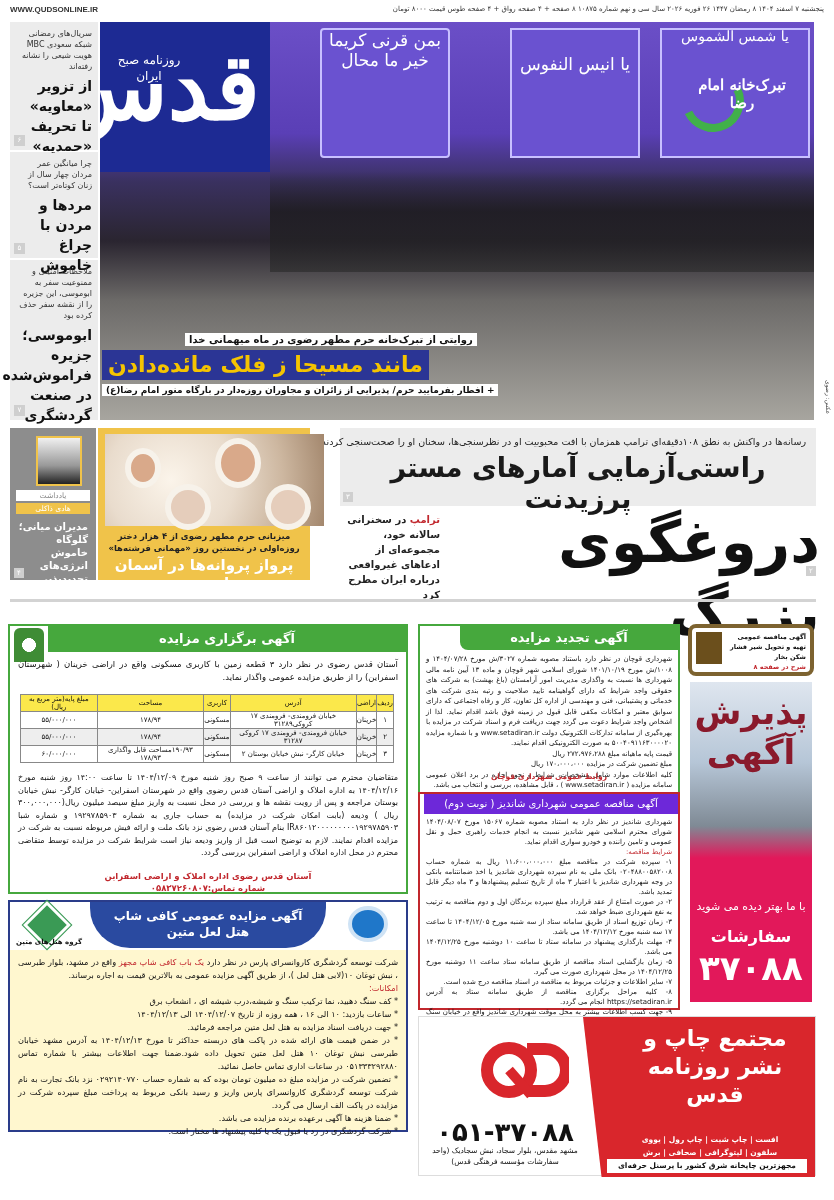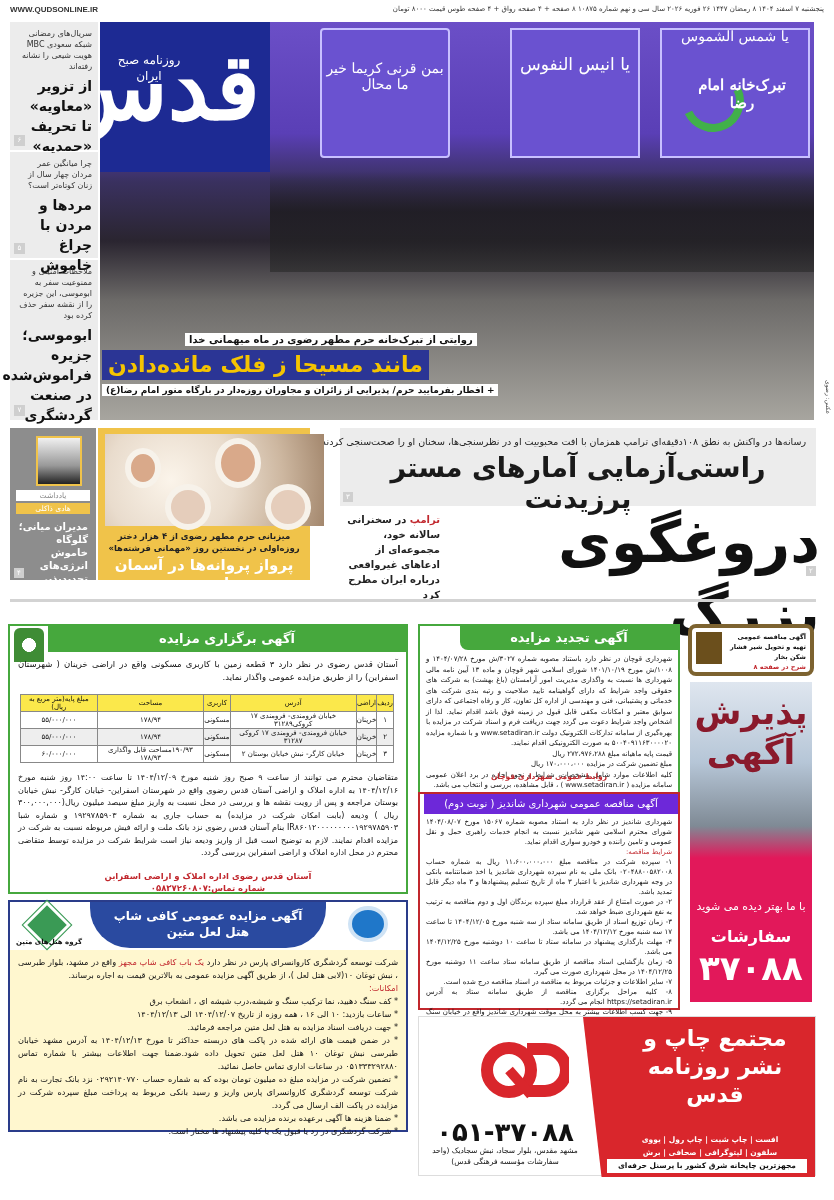--- a/index.html
+++ b/index.html
@@ -100,21 +100,21 @@
 </style>
 </head>
 <body>
 
 <div class="abs topbar"></div>
 <div class="abs site">WWW.QUDSONLINE.IR</div>
 <div class="abs dateline">پنجشنبه ۷ اسفند ۱۴۰۴  ۸ رمضان ۱۴۴۷  ۲۶ فوریه ۲۰۲۶  سال سی و نهم  شماره ۱۰۸۷۵  ۸ صفحه + ۴ صفحه رواق + ۴ صفحه طوس  قیمت ۸۰۰۰ تومان</div>
 
 <div class="abs photo">
   <div class="panel" style="left:220px;top:6px;width:130px;height:130px;border-radius:4px">
-    <span style="font-size:14px;margin-top:30px">بمن قرنی کریما خیر ما محال</span>
+    <span style="font-size:17px;">بمن قرنی کریما خیر ما محال</span>
   </div>
   <div class="panel" style="left:410px;top:6px;width:130px;height:130px">
     <span style="font-size:17px;margin-top:24px">یا انیس النفوس</span>
   </div>
   <div class="panel" style="left:450px;top:6px;width:0;height:0;border:none"></div>
   <div class="panel" style="left:560px;top:6px;width:150px;height:130px">
     <div class="moon" style="left:20px;top:40px"></div>
     <div class="moontext" style="left:30px;top:46px;width:100px">تبرک‌خانه امام رضا</div>
   </div>
   <div class="panel" style="left:620px;top:6px;width:0;height:0;border:none"></div>

